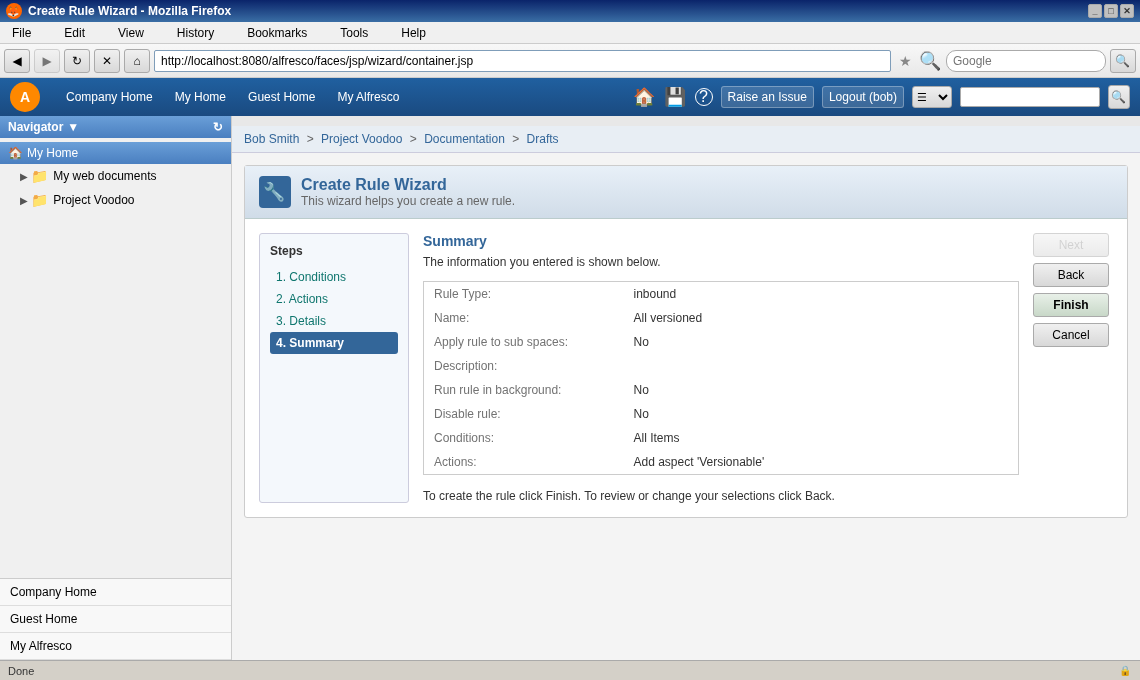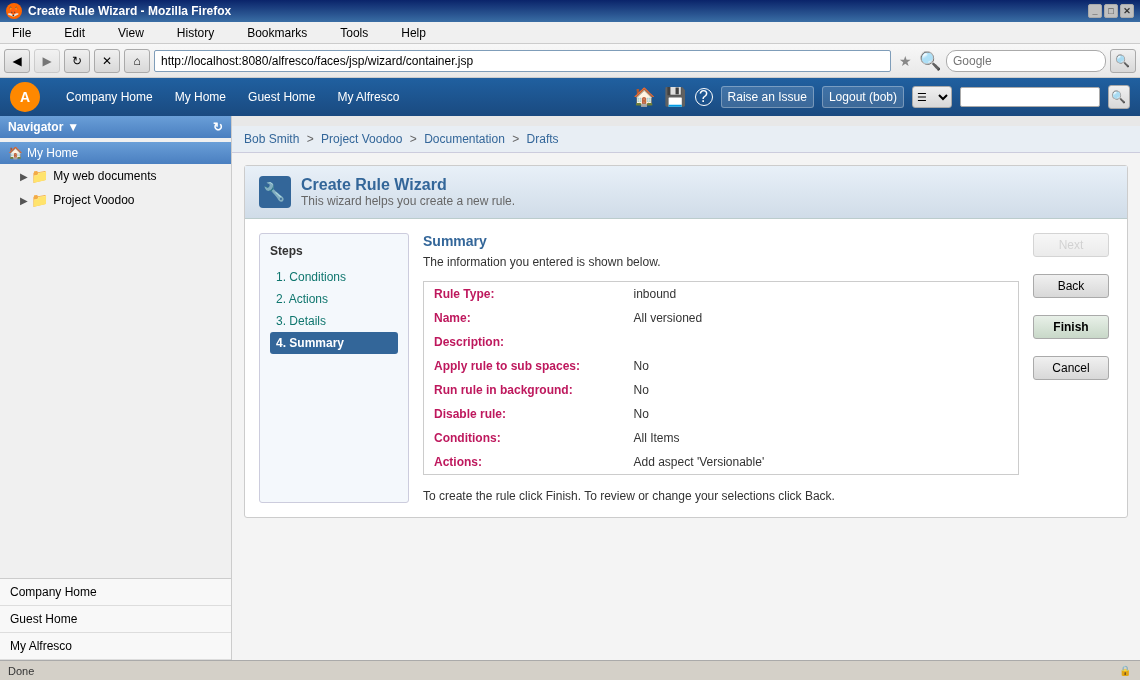--- a/index.html
+++ b/index.html
@@ -244,38 +244,38 @@
       width: 100%;
       margin-bottom: 14px;
       border-collapse: collapse;
     }
     .summary-table td {
       padding: 5px 10px;
       font-size: 12px;
       vertical-align: top;
     }
     .summary-table td:first-child {
-      font-weight: bold;
-      color: #be185d;
+      font-weight: normal;
+      color: #737373;
       width: 200px;
     }
     .summary-table td:last-child {
       color: #333;
     }
     .summary-footer {
       font-size: 12px;
       color: #333;
     }
 
     
     .action-buttons {
       width: 80px;
       display: flex;
       flex-direction: column;
-      gap: 17px;
+      gap: 6px;
       padding-top: 0;
     }
     .wizard-btn {
       width: 76px;
       height: 24px;
       font-size: 12px;
       cursor: pointer;
       border: 1px solid #aaa;
       border-radius: 3px;
       text-align: center;
@@ -440,26 +440,26 @@
             <tbody>
                 <tr>
               <td>Rule Type:</td>
               <td>inbound</td>
             </tr>
             <tr>
               <td>Name:</td>
               <td>All versioned</td>
             </tr>
             <tr>
+              <td>Apply rule to sub spaces:</td>
+              <td>No</td>
+            </tr>
+            <tr>
               <td>Description:</td>
               <td></td>
-            </tr>
-            <tr>
-              <td>Apply rule to sub spaces:</td>
-              <td>No</td>
             </tr>
             <tr>
               <td>Run rule in background:</td>
               <td>No</td>
             </tr>
             <tr>
               <td>Disable rule:</td>
               <td>No</td>
             </tr>
             <tr>

